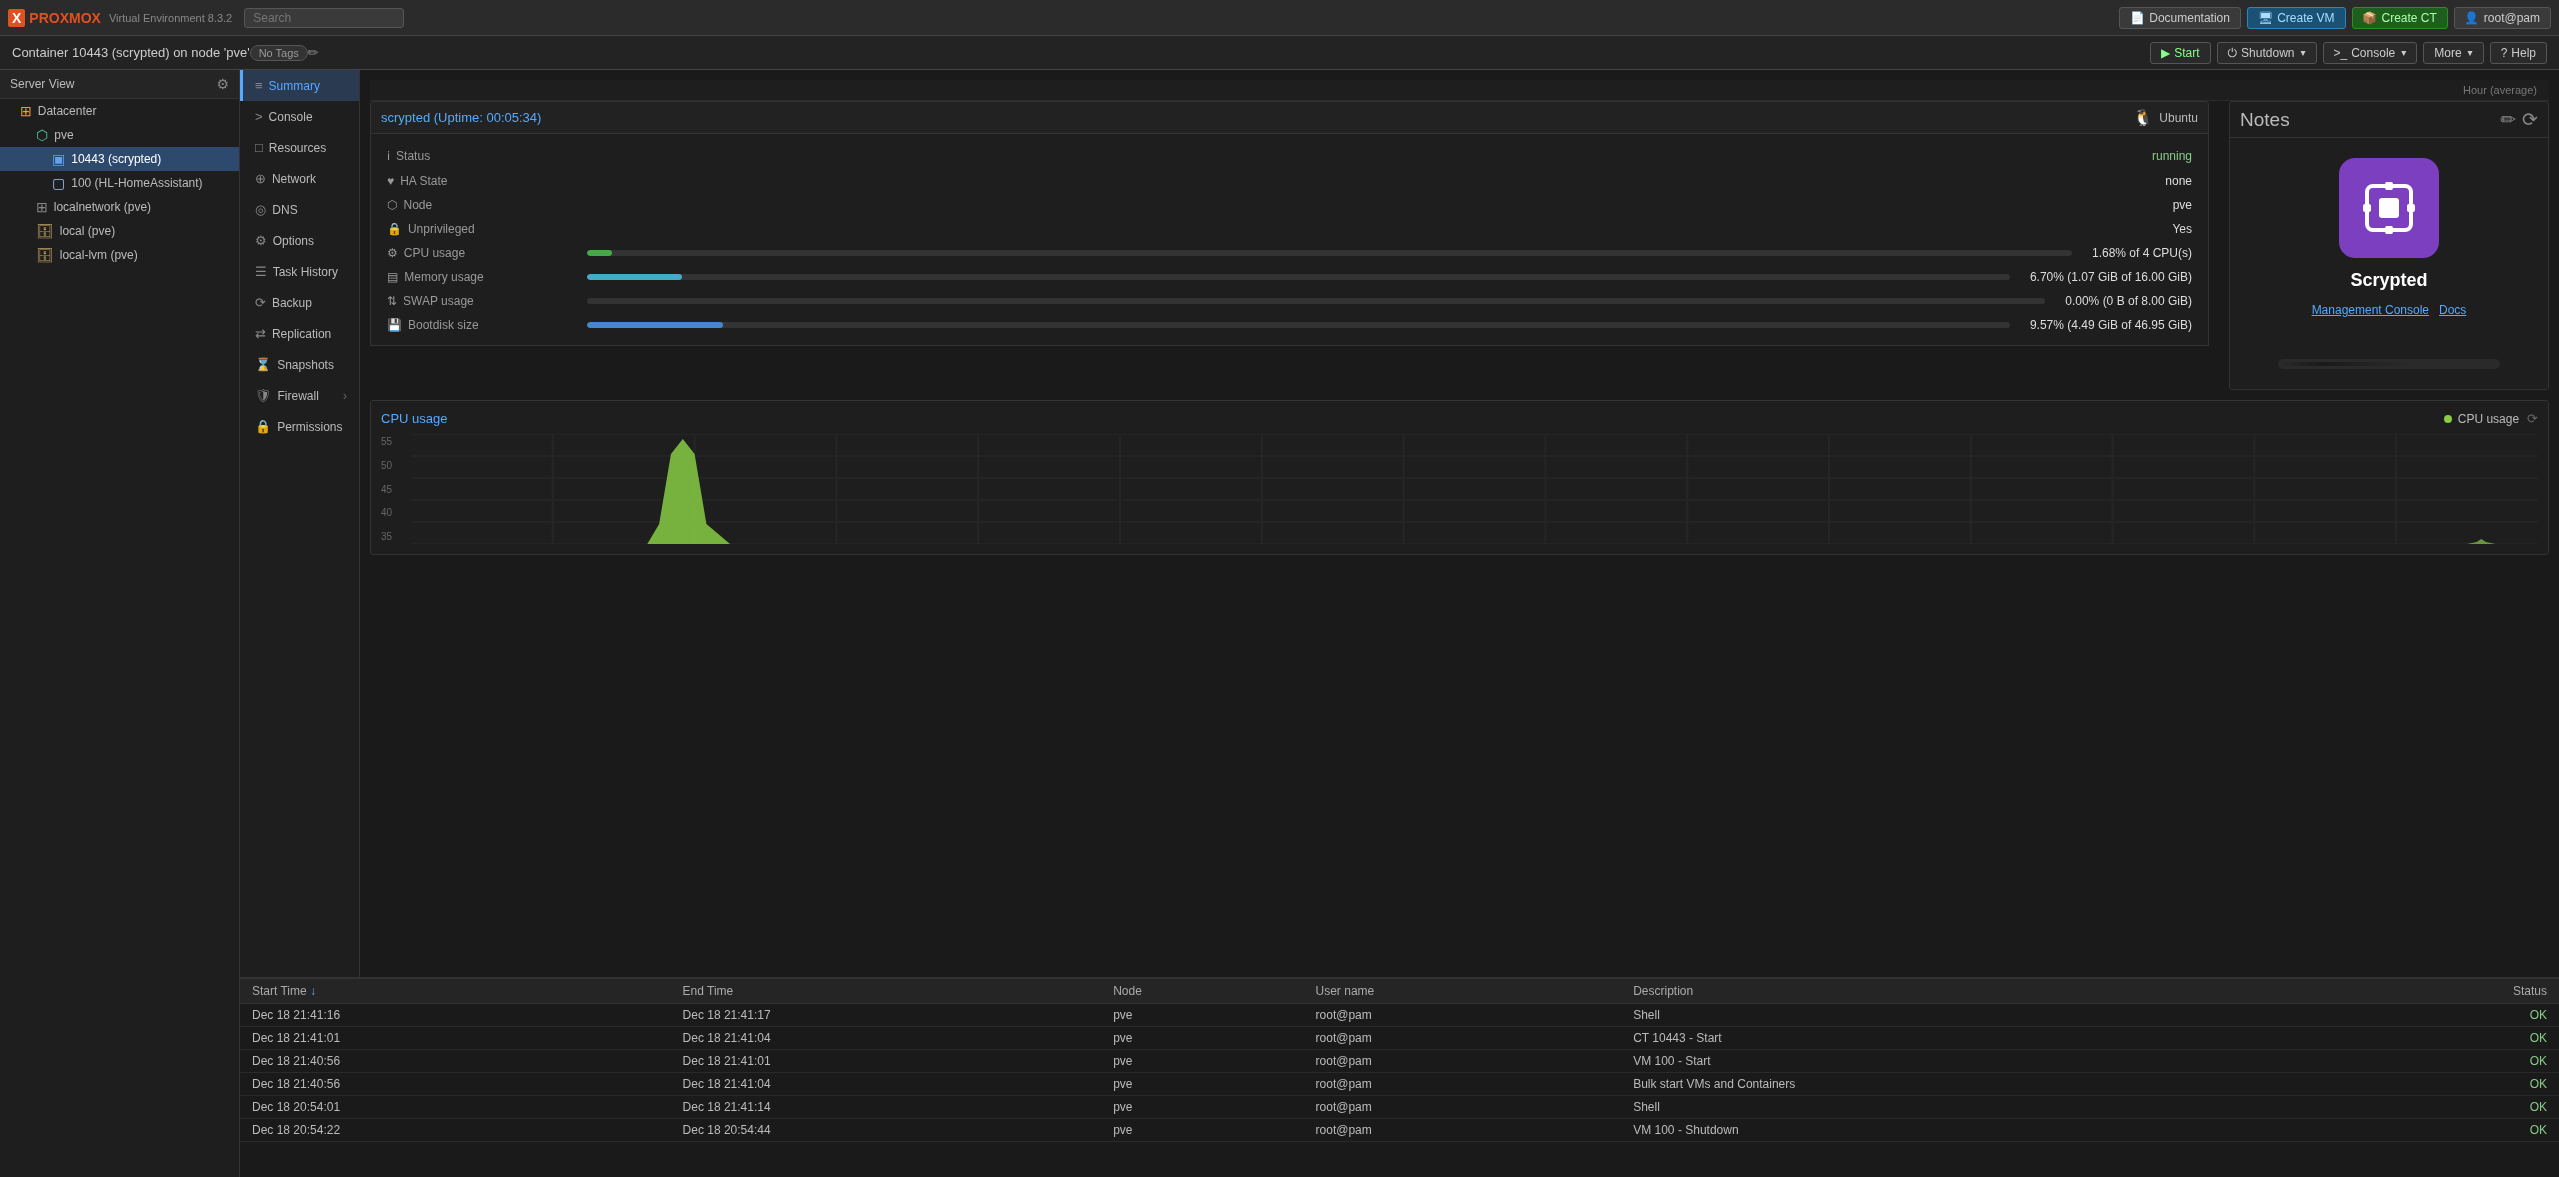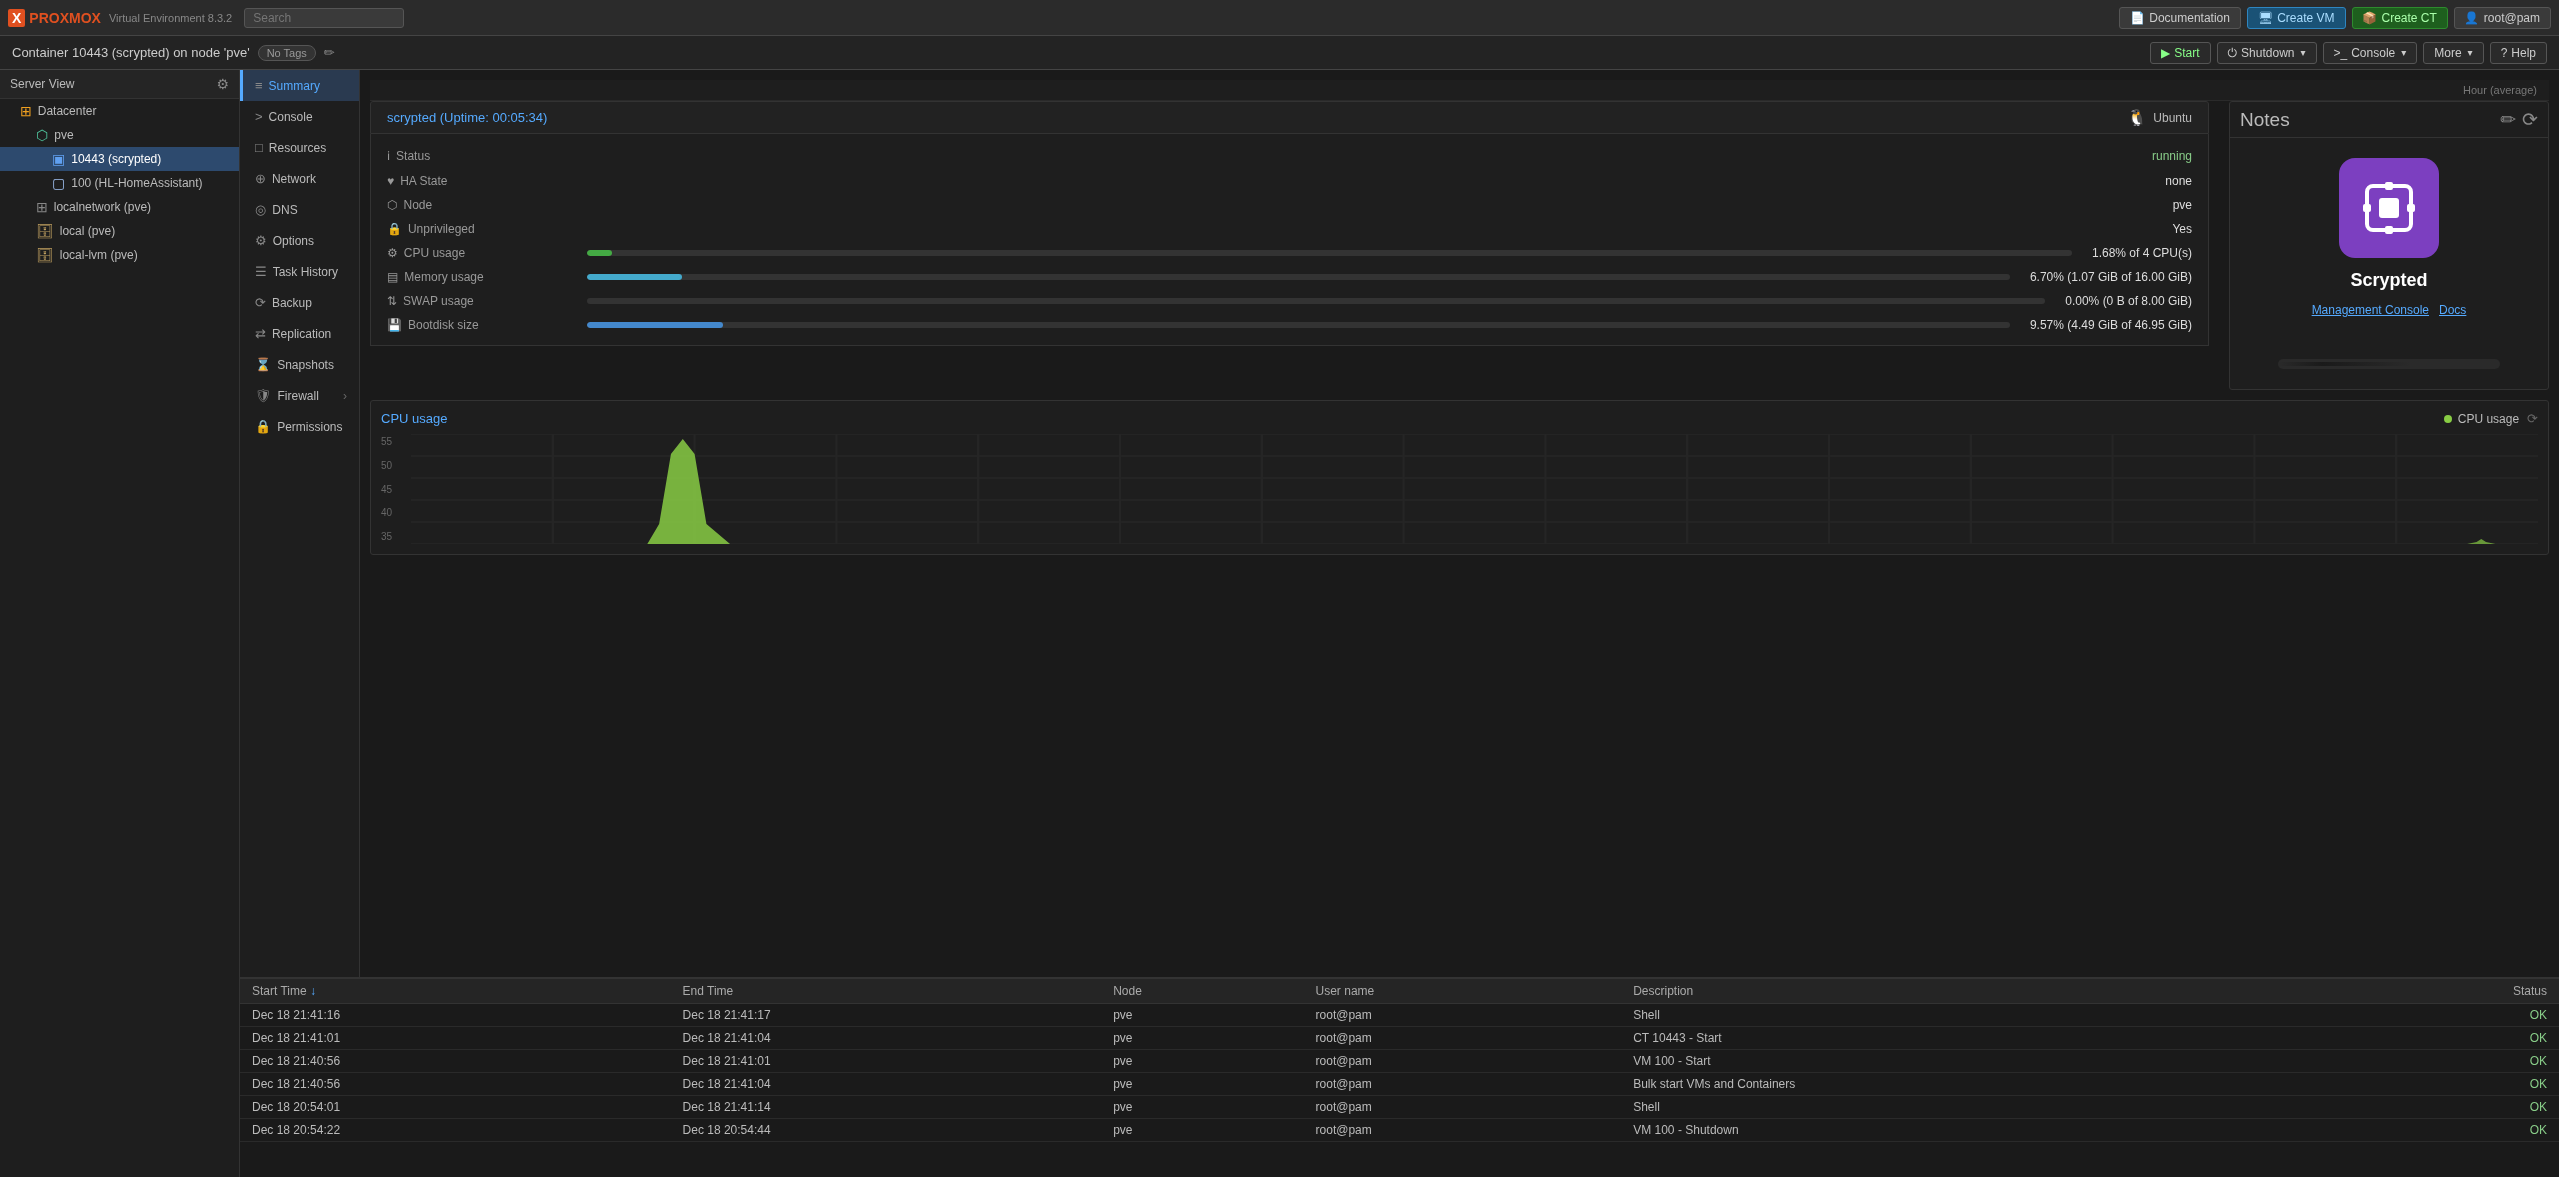--- a/index.html
+++ b/index.html
@@ -80,21 +80,20 @@
 
     
     #secondbar {
       background: #232323;
       border-bottom: 1px solid #444;
       display: flex;
       align-items: center;
       height: 34px;
       padding: 0 12px;
       flex-shrink: 0;
-      gap: 8px;
     }
     #container-title {
       color: #ccc;
       font-size: 13px;
     }
     .tag-pill {
       background: #333;
       border: 1px solid #555;
       color: #999;
       border-radius: 10px;
@@ -215,21 +214,21 @@
       overflow-y: auto;
       padding: 10px;
       background: #1a1a1a;
     }
 
     
     .summary-header {
       display: flex;
       align-items: center;
       justify-content: space-between;
-      padding: 6px 16px;
+      padding: 6px 10px;
       background: #222;
       border: 1px solid #333;
       border-radius: 3px 3px 0 0;
       margin-bottom: 0;
     }
     .summary-header .uptime { color: #5af; font-size: 13px; font-weight: 500; }
     .summary-header .os-badge {
       display: flex;
       align-items: center;
       gap: 6px;

